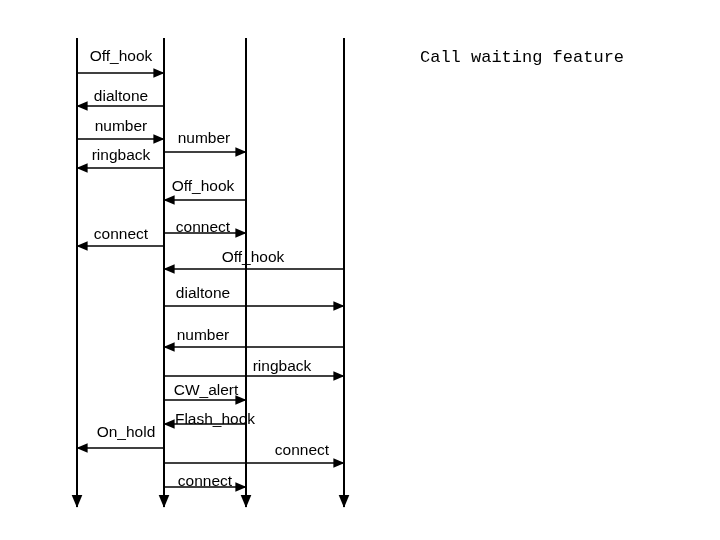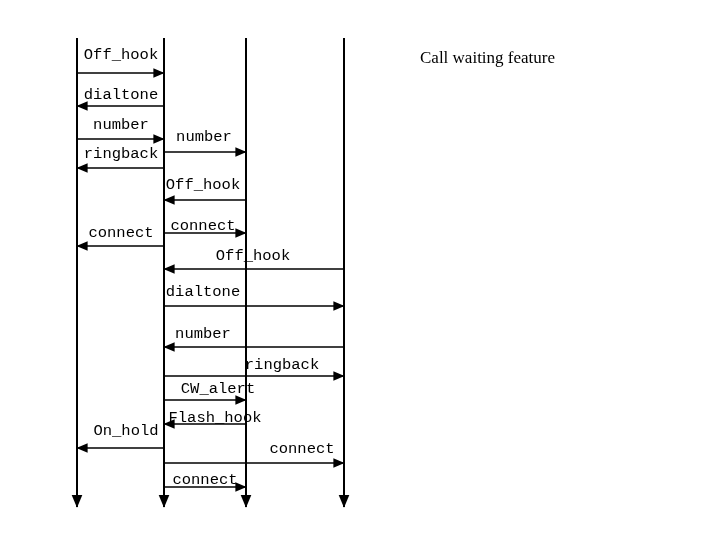--- a/index.html
+++ b/index.html
@@ -32,21 +32,21 @@
   .diagram-title {
     position: absolute;
     font-family: "Liberation Serif", "DejaVu Serif", serif;
     font-size: 17px;
     color: #000000;
     white-space: nowrap;
     line-height: 1;
   }
   .msg-label {
     position: absolute;
-    font-family: Liberation Mono, monospace;
+    font-family: Liberation Sans, sans-serif;
     font-size: 15.5px;
     color: #000000;
     white-space: nowrap;
     line-height: 1;
     transform: translateX(-50%);
   }
 </style>
 </head>
 <body>
 
@@ -81,35 +81,35 @@
         <line x1="344" y1="347" x2="164" y2="347" stroke="#000000" stroke-width="1.6" marker-end="url(#arrow-right)"></line>
         <line x1="164" y1="376" x2="344" y2="376" stroke="#000000" stroke-width="1.6" marker-end="url(#arrow-right)"></line>
         <line x1="164" y1="400" x2="246" y2="400" stroke="#000000" stroke-width="1.6" marker-end="url(#arrow-right)"></line>
         <line x1="246" y1="424" x2="164" y2="424" stroke="#000000" stroke-width="1.6" marker-end="url(#arrow-right)"></line>
         <line x1="164" y1="448" x2="77" y2="448" stroke="#000000" stroke-width="1.6" marker-end="url(#arrow-right)"></line>
         <line x1="164" y1="463" x2="344" y2="463" stroke="#000000" stroke-width="1.6" marker-end="url(#arrow-right)"></line>
         <line x1="164" y1="487" x2="246" y2="487" stroke="#000000" stroke-width="1.6" marker-end="url(#arrow-right)"></line>
       </g>
   </svg>
 
-  <div class="diagram-title" style="left: 420px; top: 49px;">Call waiting feature</div>
+  <div class="diagram-title" style="left: 420px; top: 49px; font-family: Liberation Mono, monospace;">Call waiting feature</div>
 
   <div id="message-labels">
       <div class="msg-label" style="left: 121px; top: 48px;">Off_hook</div>
       <div class="msg-label" style="left: 121px; top: 88px;">dialtone</div>
       <div class="msg-label" style="left: 121px; top: 118px;">number</div>
       <div class="msg-label" style="left: 204px; top: 130px;">number</div>
       <div class="msg-label" style="left: 121px; top: 147px;">ringback</div>
       <div class="msg-label" style="left: 203px; top: 178px;">Off_hook</div>
       <div class="msg-label" style="left: 121px; top: 226px;">connect</div>
       <div class="msg-label" style="left: 203px; top: 219px;">connect</div>
       <div class="msg-label" style="left: 253px; top: 249px;">Off_hook</div>
       <div class="msg-label" style="left: 203px; top: 285px;">dialtone</div>
       <div class="msg-label" style="left: 203px; top: 327px;">number</div>
       <div class="msg-label" style="left: 282px; top: 358px;">ringback</div>
-      <div class="msg-label" style="left: 218px; top: 382px;">CW_alert</div>
+      <div class="msg-label" style="left: 206px; top: 382px;">CW_alert</div>
       <div class="msg-label" style="left: 215px; top: 411px;">Flash_hook</div>
       <div class="msg-label" style="left: 126px; top: 424px;">On_hold</div>
       <div class="msg-label" style="left: 302px; top: 442px;">connect</div>
       <div class="msg-label" style="left: 205px; top: 473px;">connect</div>
     </div>
 
 </div>
 
 </body></html>

